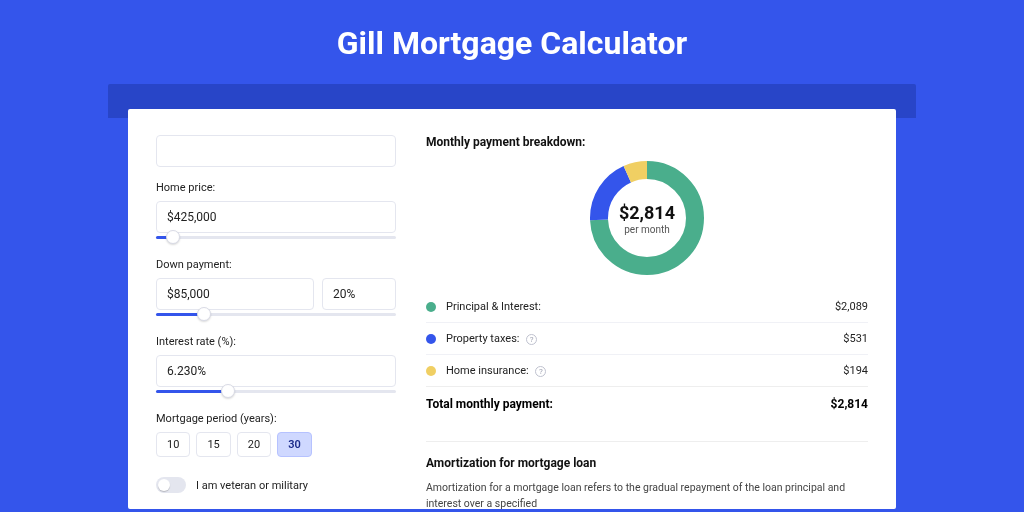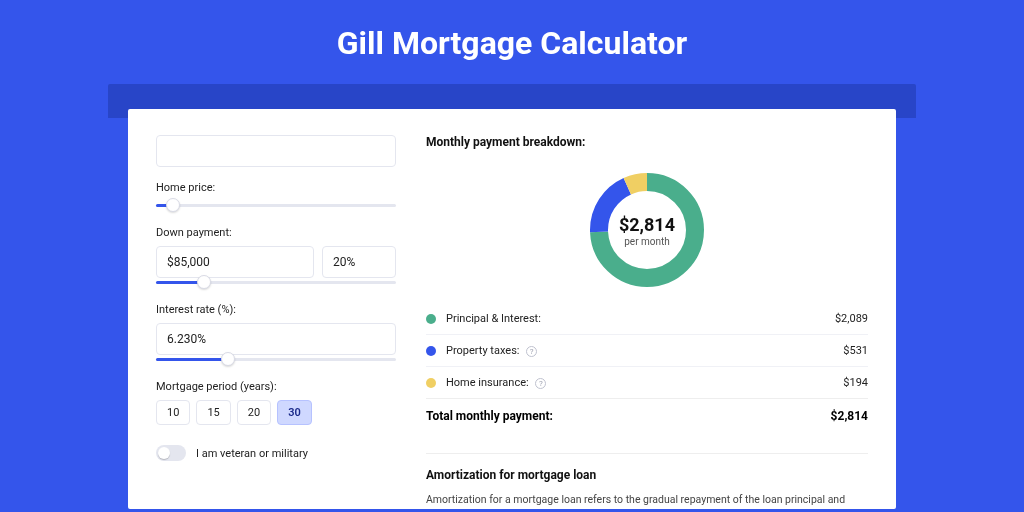--- a/index.html
+++ b/index.html
@@ -20,21 +20,21 @@
   .slider .track { position:absolute; left:0; right:0; top:4px; height:3px; background:#e4e6ef; border-radius:2px;}
   .slider .fill  { position:absolute; left:0; top:4px; height:3px; background:#3455eb; border-radius:2px; }
   .slider .thumb { position:absolute; top:-2px; width:14px; height:14px; background:#fff; border:1px solid #d9dbe6; border-radius:50%; box-shadow:0 1px 2px rgba(0,0,0,.15); transform:translateX(-50%); }
   .periods { display:flex; gap:6px; }
   .pbtn { font-size:11px; color:#222; border:1px solid #e4e6ef; background:#fff; border-radius:4px; padding:5px 10px; cursor:pointer;}
   .pbtn.active { background:#cfd8ff; border-color:#b6c2ff; color:#1a2a8a; font-weight:600;}
   .toggle-row{ display:flex; align-items:center; gap:10px; margin-top:20px;}
   .toggle{ width:30px; height:16px; background:#e4e6ef; border-radius:10px; position:relative;}
   .toggle .knob{ position:absolute; left:2px; top:2px; width:12px; height:12px; background:#fff; border-radius:50%; box-shadow:0 1px 1px rgba(0,0,0,.2);}
   .tglbl{ font-size:11px; color:#222;}
-  .right h3{ font-size:12px; font-weight:700; color:#111; margin-bottom:20px;}
+  .right h3{ font-size:12px; font-weight:700; color:#111; margin-bottom:8px;}
   .donut-wrap{ display:flex; justify-content:center; margin:2px 0 12px;}
   .donut{ position:relative; width:122px; height:122px;}
   .donut svg{ transform:rotate(-90deg);}
   .donut-center{ position:absolute; inset:0; display:flex; flex-direction:column; align-items:center; justify-content:center;}
   .donut-center .big{ font-size:18px; font-weight:700; color:#111;}
   .donut-center .sm{ font-size:10px; color:#555; margin-top:1px;}
   .line{ display:flex; align-items:center; font-size:11px; color:#222; padding:9px 0; border-bottom:1px solid #f0f1f6;}
   .line:last-of-type{ border-bottom:none;}
   .dot{ width:10px; height:10px; border-radius:50%; margin-right:10px; flex:0 0 10px;}
   .line .name{ flex:1;}
@@ -57,20 +57,21 @@
 <div class="panel">
 
   <div class="left">
 
     <div class="blk">
       <input class="fld" value="" style="">
     </div>
 
     <div class="blk">
       <label class="lbl">Home price:</label>
+      <input class="fld" value="$425,000" style="">
       <div class="slider">
         <div class="track"></div>
         <div class="fill" id="price-fill" style="width: 7%;"></div>
         <div class="thumb" id="price-thumb" style="left: 7%;"></div>
       </div>
     </div>
 
     <div class="blk">
       <label class="lbl">Down payment:</label>
       <div class="row2">

